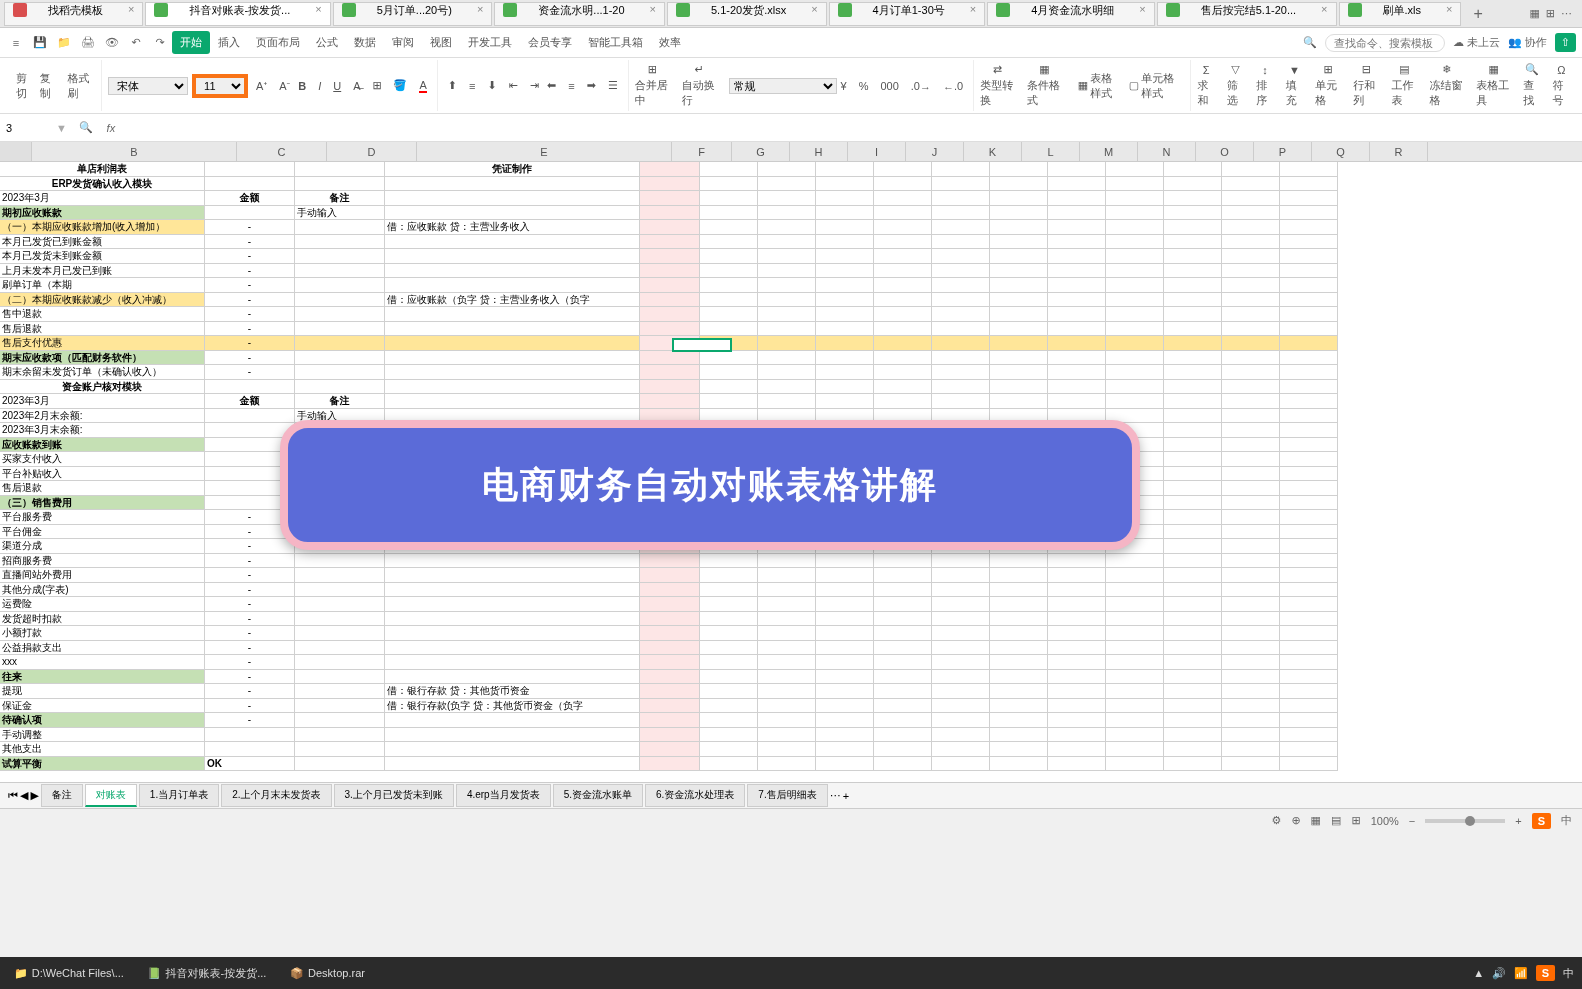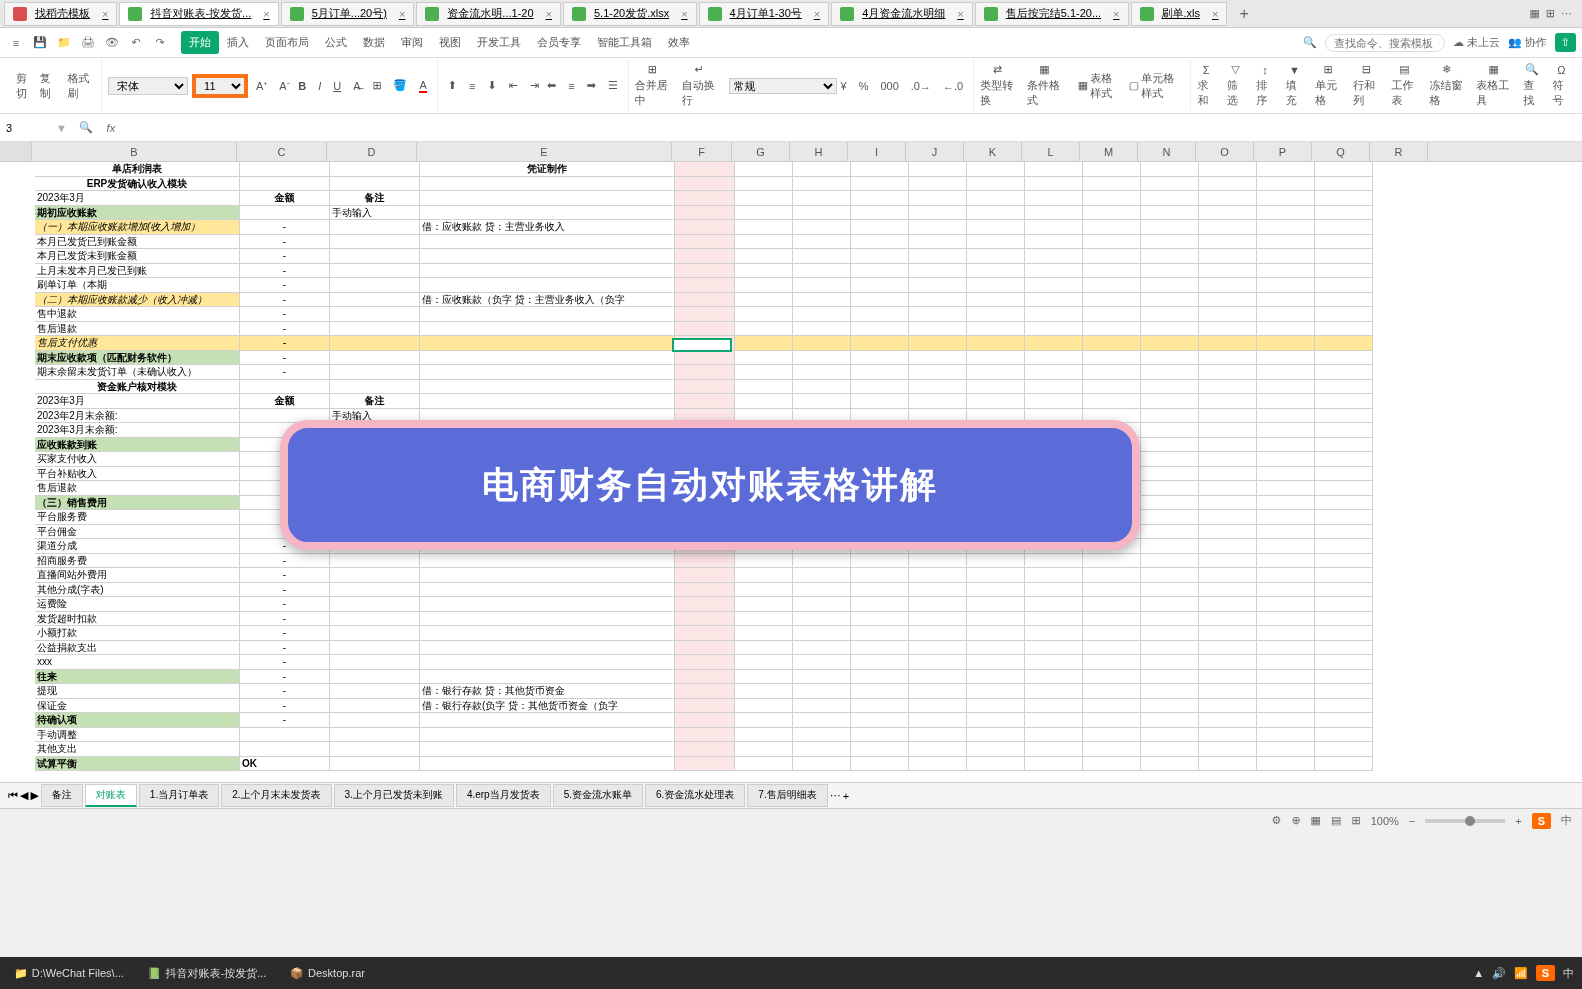--- a/index.html
+++ b/index.html
@@ -1,58 +1,58 @@
 <!DOCTYPE html>
 <html><head>
 <meta charset="utf-8">
 <style>
 * { margin:0; padding:0; box-sizing:border-box; font-family:"Microsoft YaHei",Arial,sans-serif; font-size:11px; }
 body { background:#f0f0f0; width:1582px; height:989px; overflow:hidden; position:relative; }
 .tabs-bar { height:28px; background:#e8e8e8; display:flex; align-items:center; padding:0 4px; border-bottom:1px solid #ccc; }
-.tab { height:24px; padding:0 8px; display:flex; align-items:center; background:#f5f5f5; border:1px solid #ccc; margin-right:2px; cursor:pointer; gap:8px;text-decoration:underline; }
+.tab { height:24px; padding:0 8px; display:flex; align-items:flex-start; background:#f5f5f5; border:1px solid #ccc; margin-right:2px; cursor:pointer; gap:21px; }
 .tab.active { background:#fff; }
 .tab-icon { width:14px; height:14px; display:inline-block; }
 .tab-icon.red { background:#d94e4e; border-radius:2px; }
 .tab-icon.green { background:#4caf50; border-radius:2px; }
 .tab-close { color:#888; margin-left:4px; cursor:pointer; }
 .tab-add { padding:0 10px; color:#666; font-size:16px; cursor:pointer; }
 .tabs-right { margin-left:auto; display:flex; gap:6px; padding-right:6px; color:#666; }
 .ribbon-menu { height:30px; background:#fff; display:flex; align-items:center; padding:0 6px; gap:2px; border-bottom:1px solid #ddd; }
 .rm-left { display:flex; gap:4px; align-items:center; }
 .rm-icon { width:20px; height:20px; display:flex; align-items:center; justify-content:center; color:#666; cursor:pointer; }
 .rm-tab { padding:4px 8px; color:#555; cursor:pointer; }
-.rm-tab.active { background:#0aa86e; color:#fff; border-radius:3px;margin-left:9px; }
+.rm-tab.active { background:#0aa86e; color:#fff; border-radius:3px; }
 .rm-right { margin-left:auto; display:flex; align-items:center; gap:8px; color:#666; }
 .search-box { border:1px solid #ddd; border-radius:10px; padding:2px 8px; width:120px; color:#aaa; }
 .ribbon-tools { height:56px; background:#fff; display:flex; align-items:center; padding:2px 6px; border-bottom:1px solid #ddd; }
 .tool-group { display:flex; flex-direction:row; align-items:center; justify-content:center; padding:0 6px; border-right:1px solid #eee; height:100%; }
 .tool-row { display:flex; gap:4px; align-items:center; }
 .tool-btn { padding:2px 4px; color:#555; cursor:pointer; display:flex; align-items:center; gap:2px; }
 .tool-icon-stack { display:flex; flex-direction:column; align-items:center; gap:2px; padding:0 6px; cursor:pointer; color:#555; }
 .font-select { border:1px solid #ccc; padding:1px 4px; width:80px; }
 .size-select { border:4px solid #f97316; padding:1px 4px; width:56px; }
 .cell-ref { height:28px; background:#fff; display:flex; align-items:center; border-bottom:1px solid #ddd; }
 .cell-ref input { border:none; padding:2px 6px; width:50px; }
 .fx-icon { padding:0 8px; color:#666; font-style:italic; }
 .sheet-area { position:relative; background:#fff; height:640px; overflow:hidden; }
 .col-headers { display:flex; height:20px; background:#e8e8e8; border-bottom:1px solid #ccc; position:sticky; top:0; }
 .col-h { border-right:1px solid #ccc; text-align:center; line-height:20px; color:#555; }
 .corner { width:32px; background:#e0e0e0; border-right:1px solid #ccc; }
 .grid-body { display:flex; }
-.cells { position:relative;padding-left:35px; }
+.cells { position:relative; }
 .cell-row { display:flex; height:14.5px; }
 .cell { border-right:1px solid #d0d0d0; border-bottom:1px solid #d0d0d0; padding:0 2px; overflow:hidden; white-space:nowrap; font-size:10px; line-height:14px; }
 .cB { width:205px; }
 .cC { width:90px; }
 .cD { width:90px; }
 .cE { width:255px; }
 .cF { width:60px; background:#fde6e6; }
 .cRest { width:58px; }
 .hdr-green { background:#c5e0b4; font-weight:bold; }
-.hdr-yellow { background:#ffe699;font-style:italic; }
+.hdr-yellow { background:#ffe699; }
 .center { text-align:center; }
 .bold { font-weight:bold; }
 .selected-cell { position:absolute; border:2px solid #0aa86e; background:#fff; pointer-events:none; }
 .overlay-banner { position:absolute; left:280px; top:420px; width:860px; height:130px; background:#5b6bd8; border:8px solid #f5b5c5; border-radius:28px; display:flex; align-items:center; justify-content:center; z-index:100; box-shadow:0 4px 12px rgba(0,0,0,0.3); }
 .overlay-banner span { color:#fff; font-size:36px; font-weight:bold; letter-spacing:2px; }
 .sheet-tabs { height:26px; background:#f5f5f5; display:flex; align-items:center; padding:0 8px; border-top:1px solid #ccc; gap:2px; }
 .stab { padding:3px 10px; background:#e8e8e8; border:1px solid #ccc; cursor:pointer; font-size:10px; }
 .stab.active { background:#fff; color:#0aa86e; border-bottom:2px solid #0aa86e; }
 .status-bar { height:24px; background:#f0f0f0; display:flex; align-items:center; justify-content:flex-end; padding:0 10px; gap:10px; color:#666; border-top:1px solid #ccc; }
 .zoom-slider { width:80px; height:4px; background:#ccc; position:relative; }

